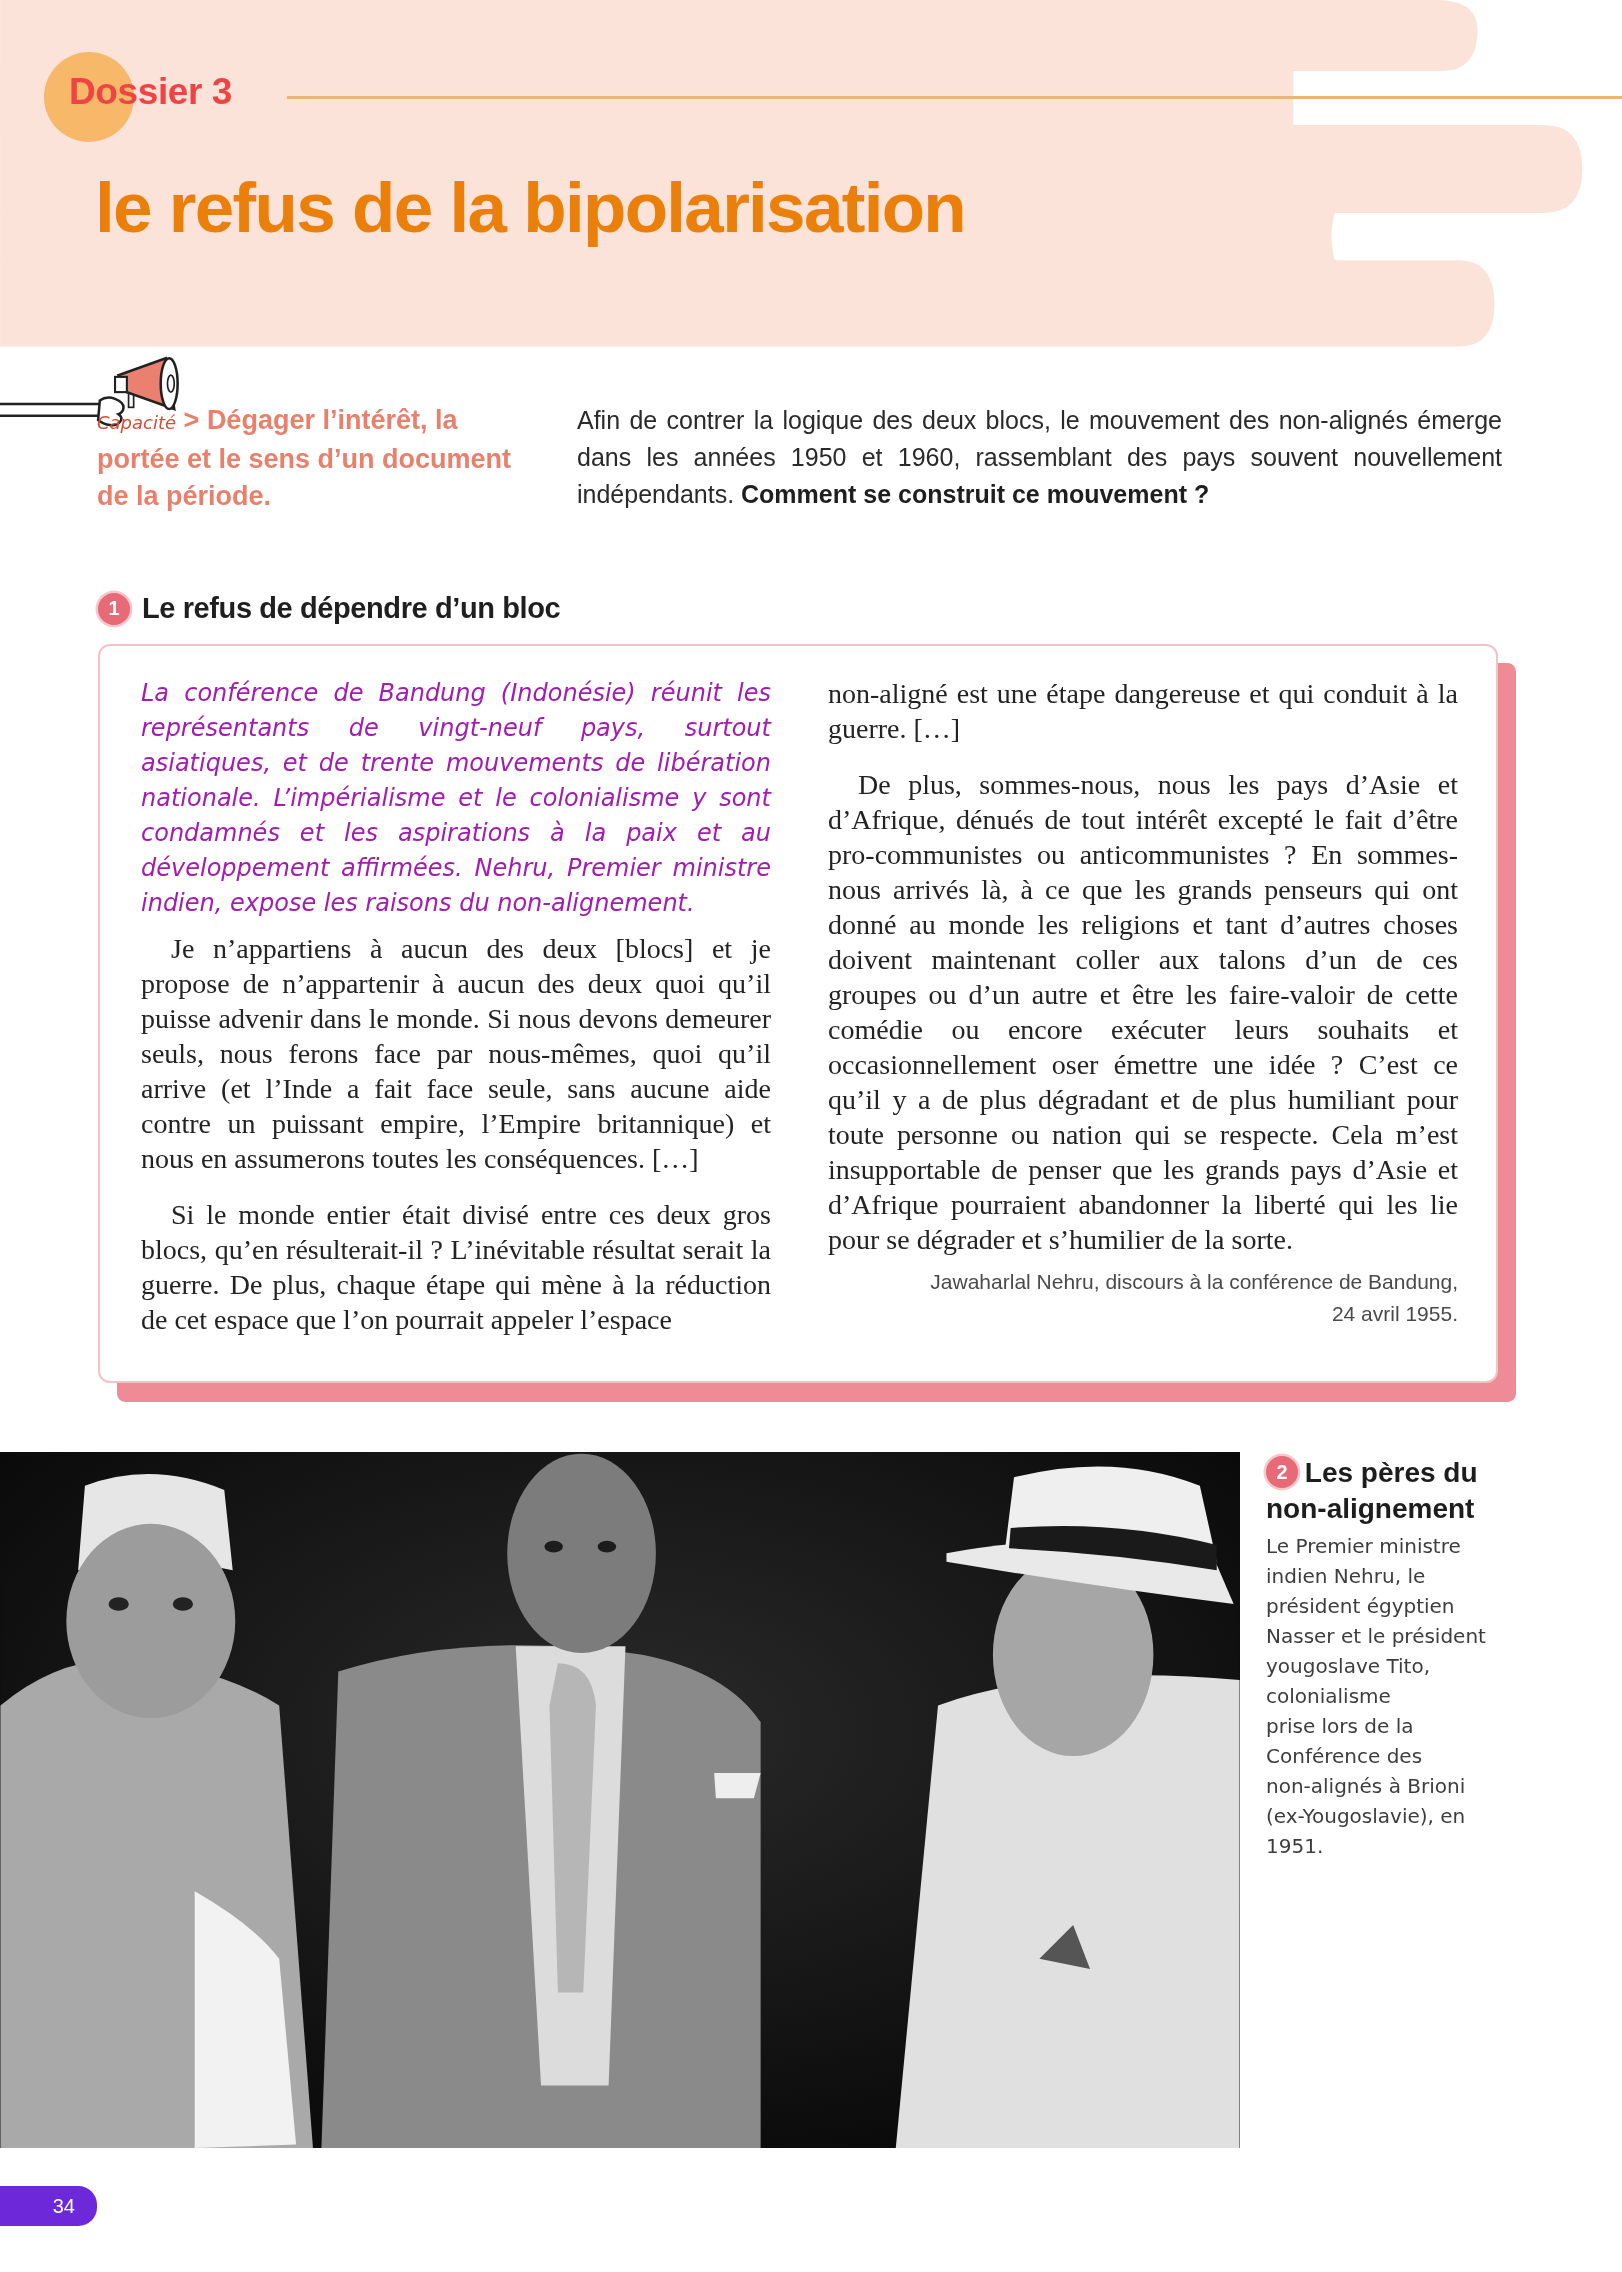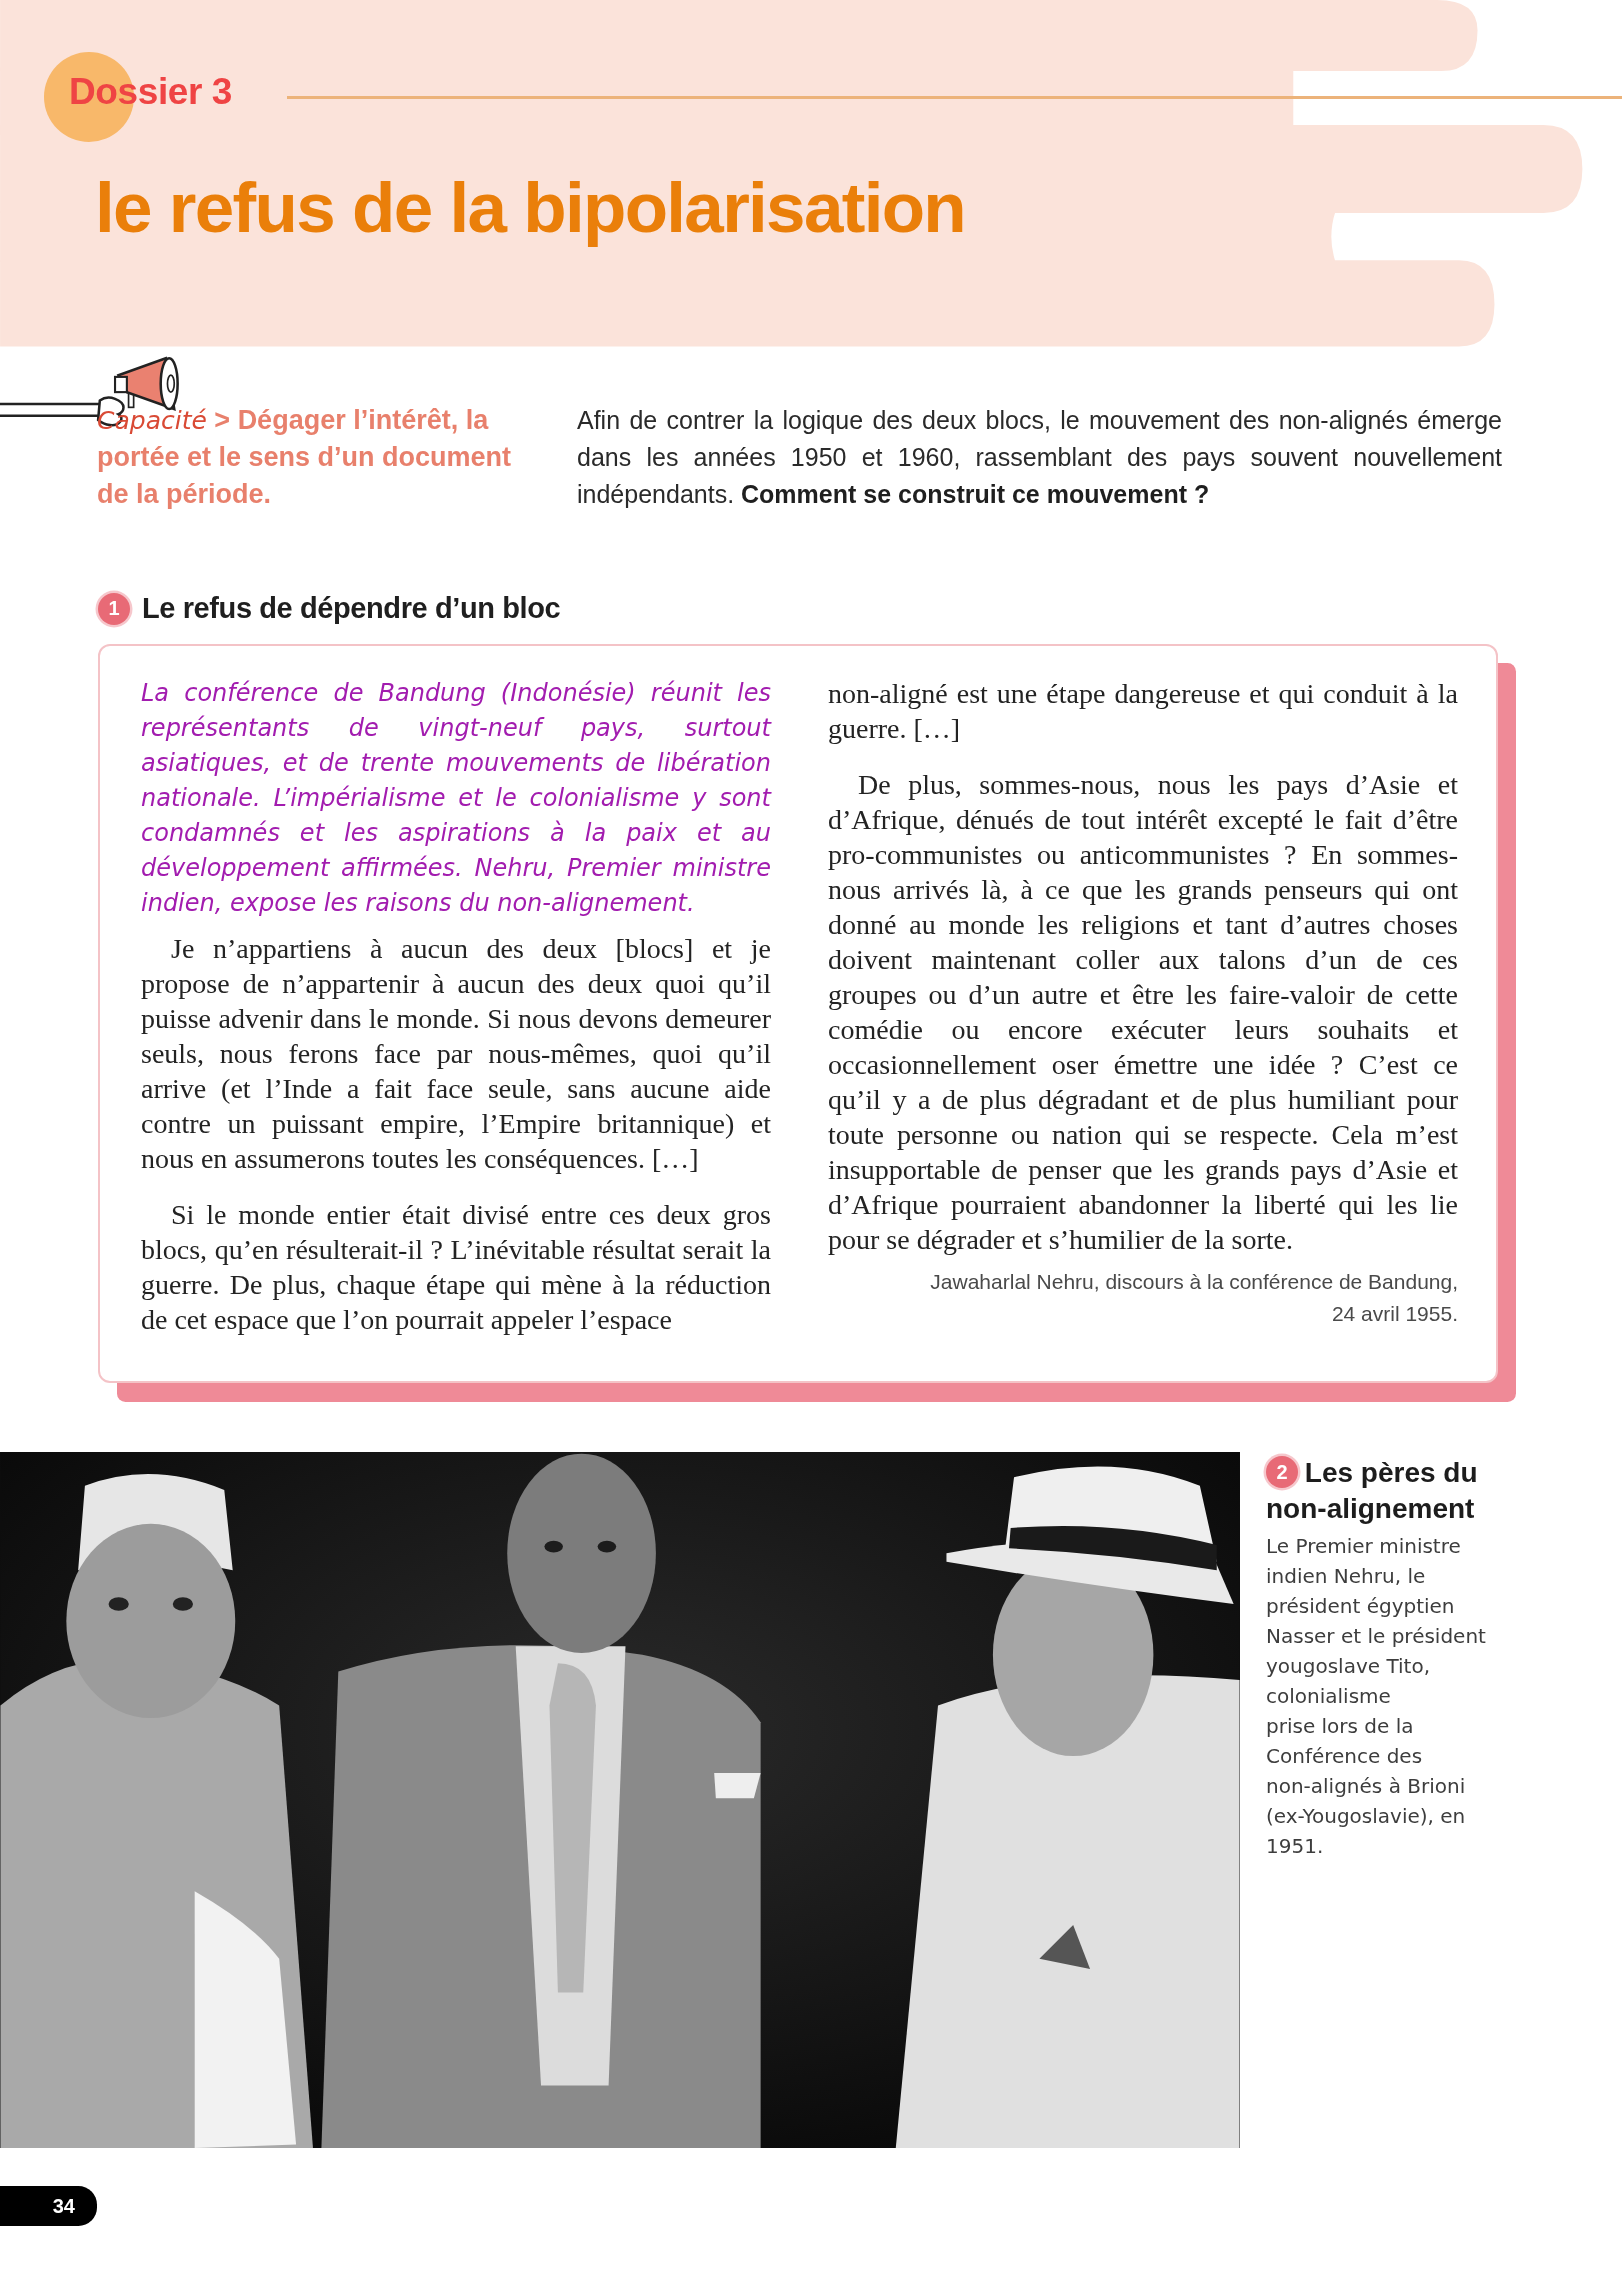--- a/index.html
+++ b/index.html
@@ -33,21 +33,21 @@
   }
   .page-title div { white-space: nowrap; }
 
   
   .megaphone { position: absolute; left: 0; top: 353px; width: 203px; height: 85px; }
   .capacite {
     position: absolute; left: 97px; top: 402px; width: 439px;
     font-size: 27px; line-height: 37px; font-weight: bold; color: #e8806c;
     font-family: "Liberation Sans", sans-serif;
   }
-  .capacite .cap-word { color: #d94a35; font-style: italic; font-family: "DejaVu Sans", sans-serif; font-weight: normal; font-size: 25px; }
+  .capacite .cap-word { color: #d94a35; font-style: italic; font-family: "DejaVu Sans", sans-serif; font-weight: normal; font-size: 18px; }
   .intro {
     position: absolute; left: 577px; top: 402px; width: 925px;
     font-size: 25px; line-height: 37px; color: #2a2a2a; text-align: justify;
   }
   .intro b { color: #1f1f1f; }
 
   
   .doc-head { position: absolute; display: flex; align-items: center; }
   .doc-num {
     width: 32px; height: 32px; border-radius: 50%; background: #e86a76;
@@ -96,22 +96,22 @@
   .doc2-head .doc-num { display: inline-flex; vertical-align: middle; margin-right: 6.8px; position: relative; top: -2.5px; }
   .doc2-text {
     margin-top: 5px; font-family: "DejaVu Sans", sans-serif;
     font-size: 20px; line-height: 30px; color: #3d3d3d;
   }
   .doc2-text div { white-space: nowrap; }
 
   
   .page-num {
     position: absolute; left: 0; top: 2186px; width: 97px; height: 40px;
-    background: #000000; border-radius: 0 18.6px 18.6px 0;
-    color: #fff; font-weight: bold; font-size: 20px;
+    background: #6d28d9; border-radius: 0 18.6px 18.6px 0;
+    color: #fff; font-weight: normal; font-size: 20px;
     display: flex; align-items: center; justify-content: flex-end; padding-right: 22px; box-sizing: border-box;
   }
 </style>
 </head>
 <body>
 
 <div class="hdr-bg">
   <svg width="1623" height="355" viewBox="0 0 1920 420">
     <g fill="#fbe3da">
       <path d="M0 0 H1700 Q1748 0 1748 36 Q1748 84 1705 84 H0 Z"></path>

